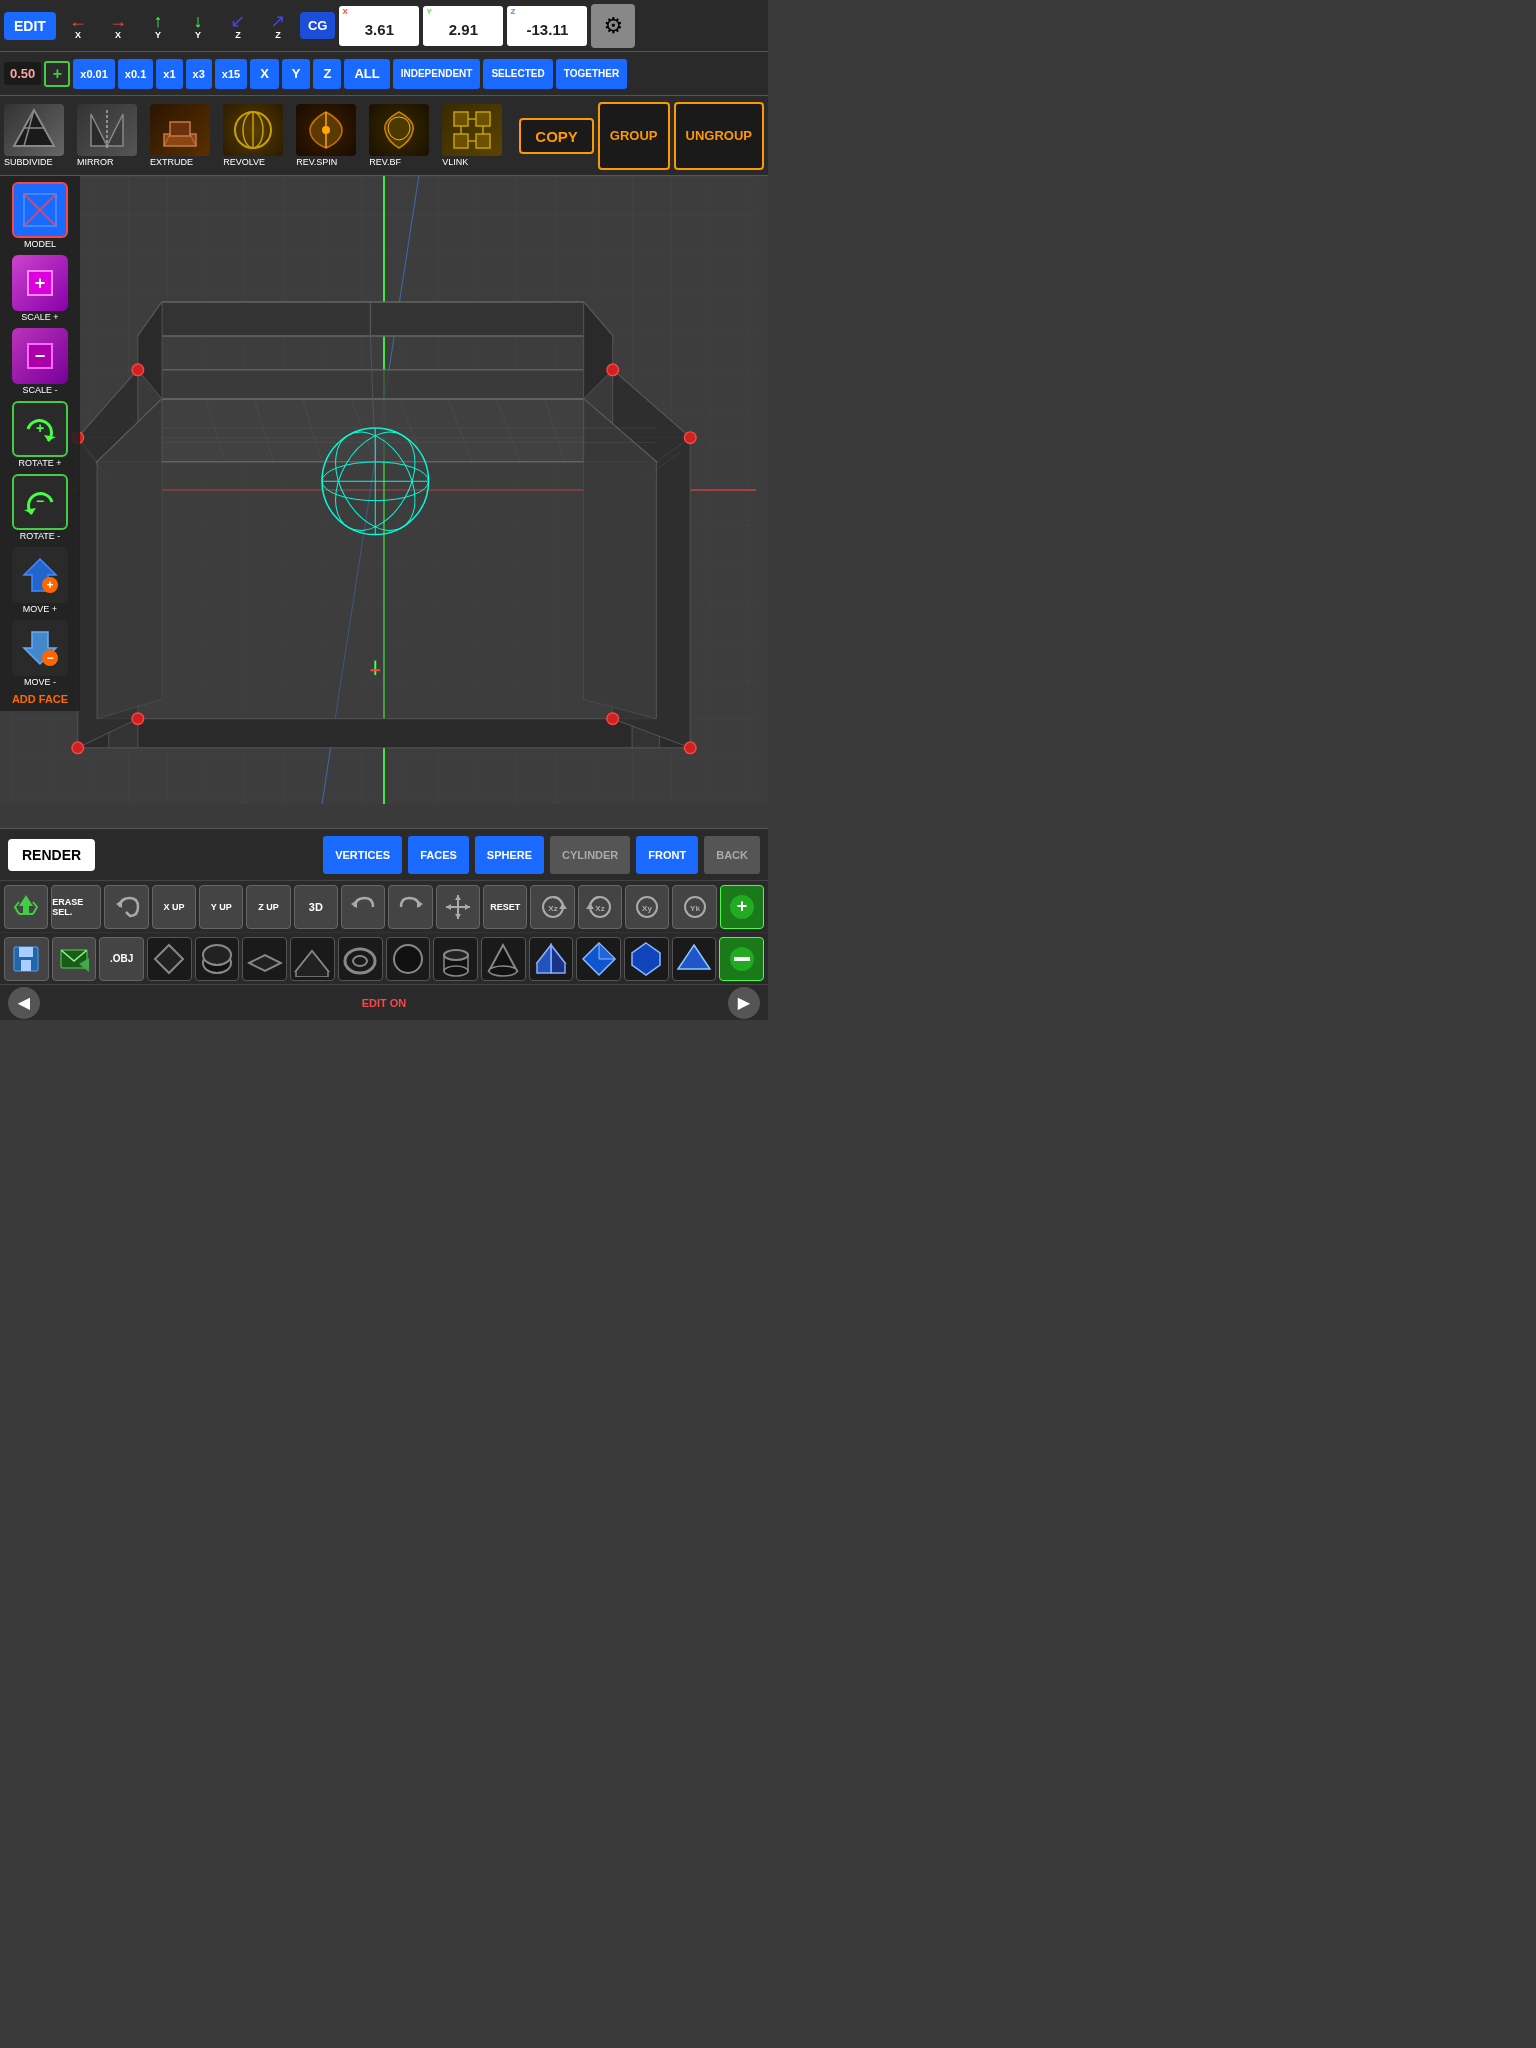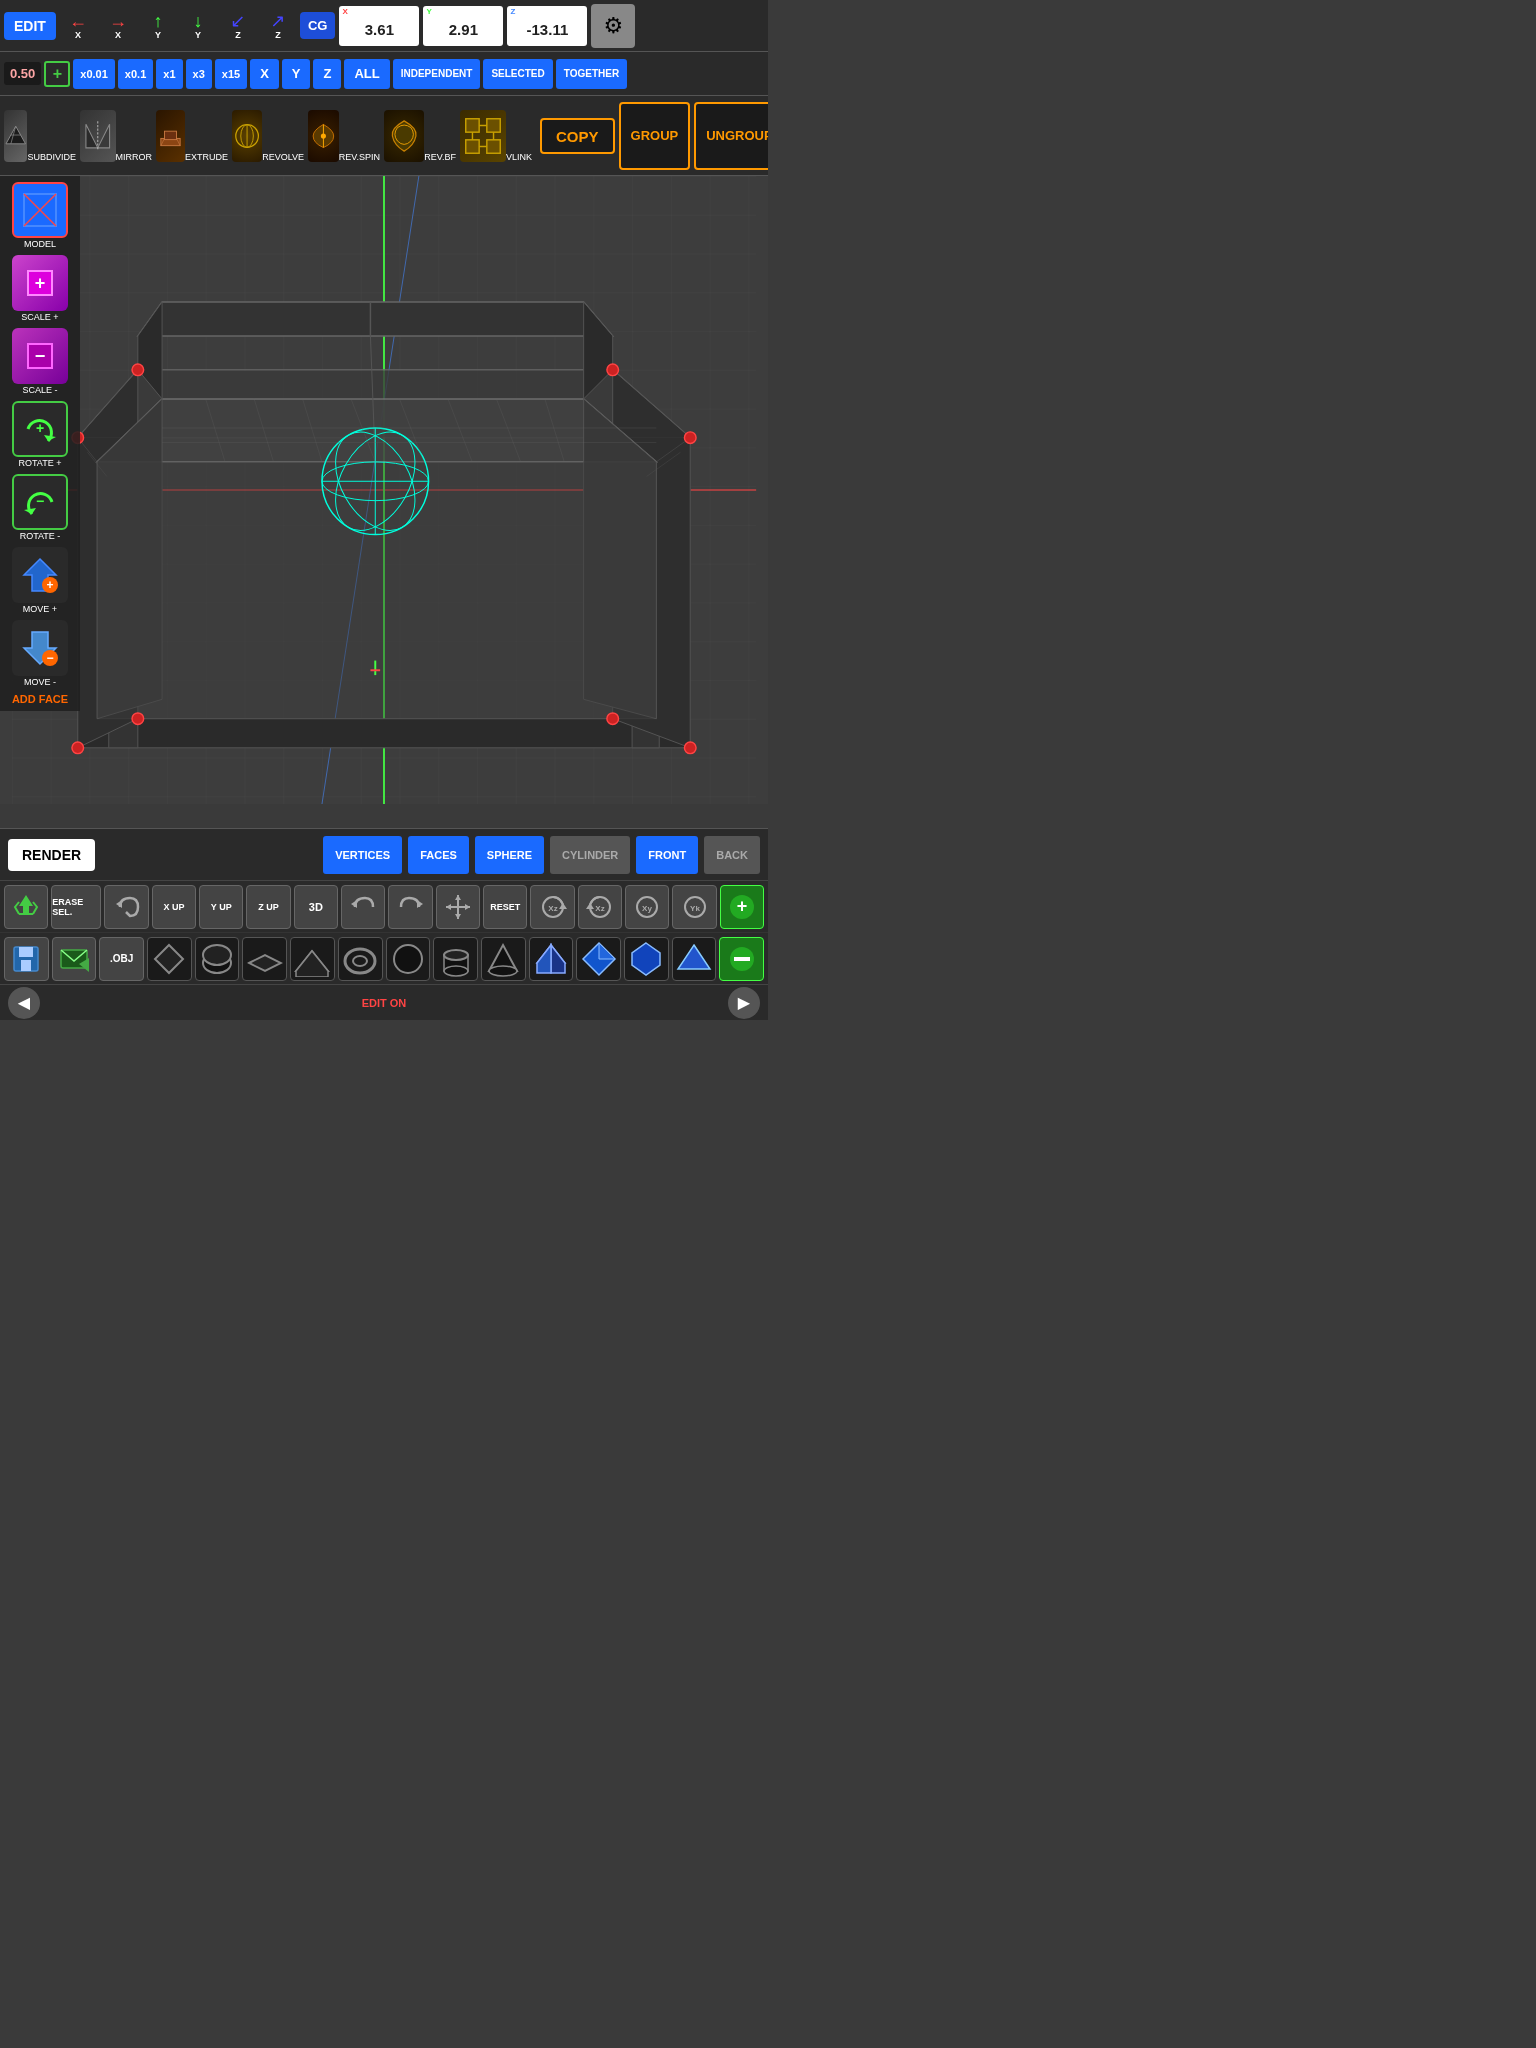--- a/index.html
+++ b/index.html
@@ -139,22 +139,22 @@
       display: flex;
       align-items: center;
       background: #2a2a2a;
       border-bottom: 1px solid #555;
       height: 80px;
       padding: 4px;
       gap: 4px;
     }
     .op-btn {
       display: flex;
-      flex-direction: row;
-      align-items: flex-end;
+      flex-direction: column;
+      align-items: flex-start;
       justify-content: center;
       cursor: pointer;
       width: 72px;
     }
     .op-icon {
       width: 60px;
       height: 52px;
       border-radius: 4px;
       display: flex;
       align-items: center;

